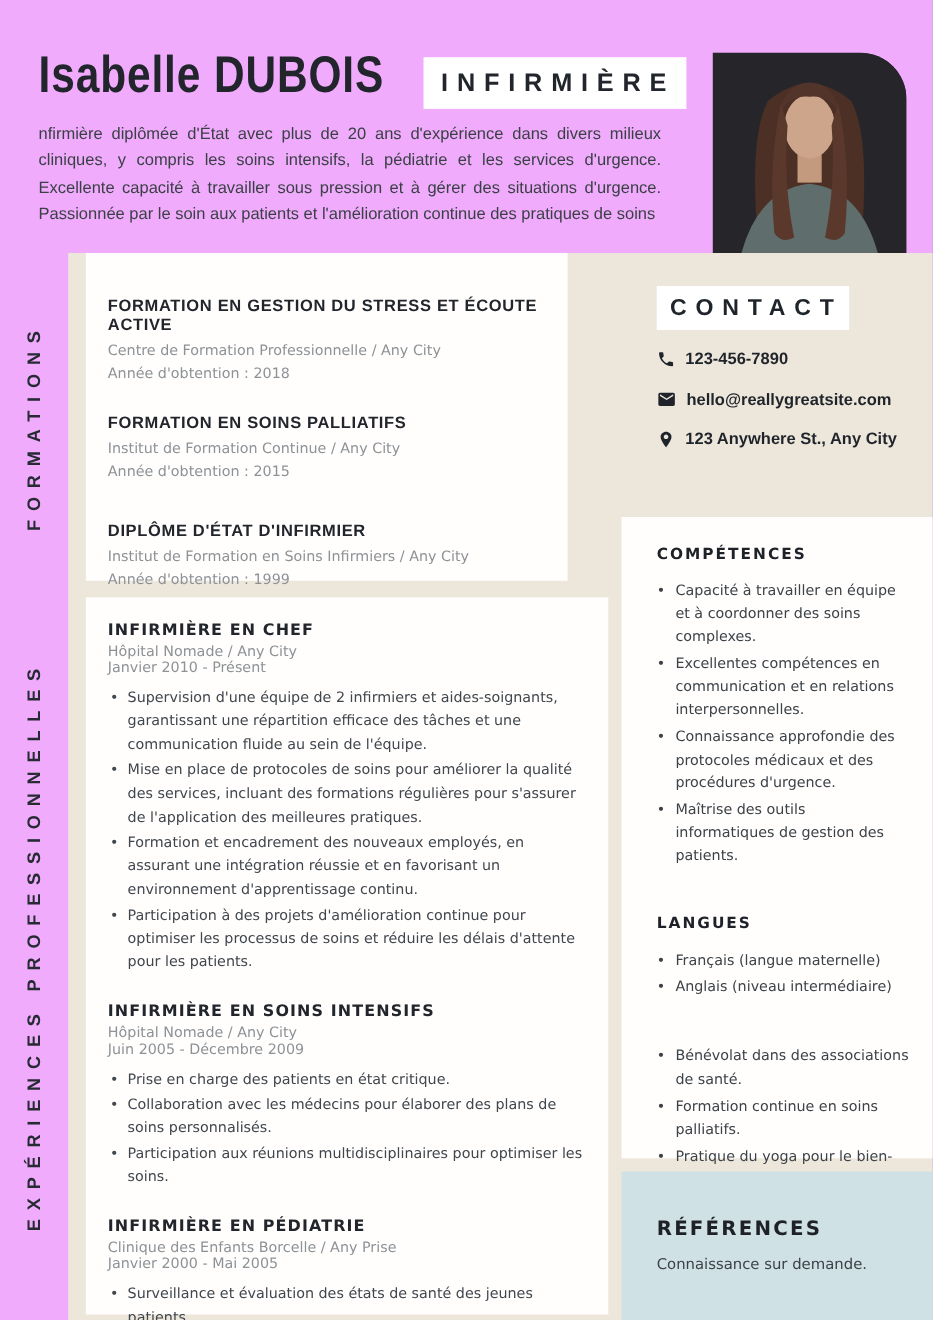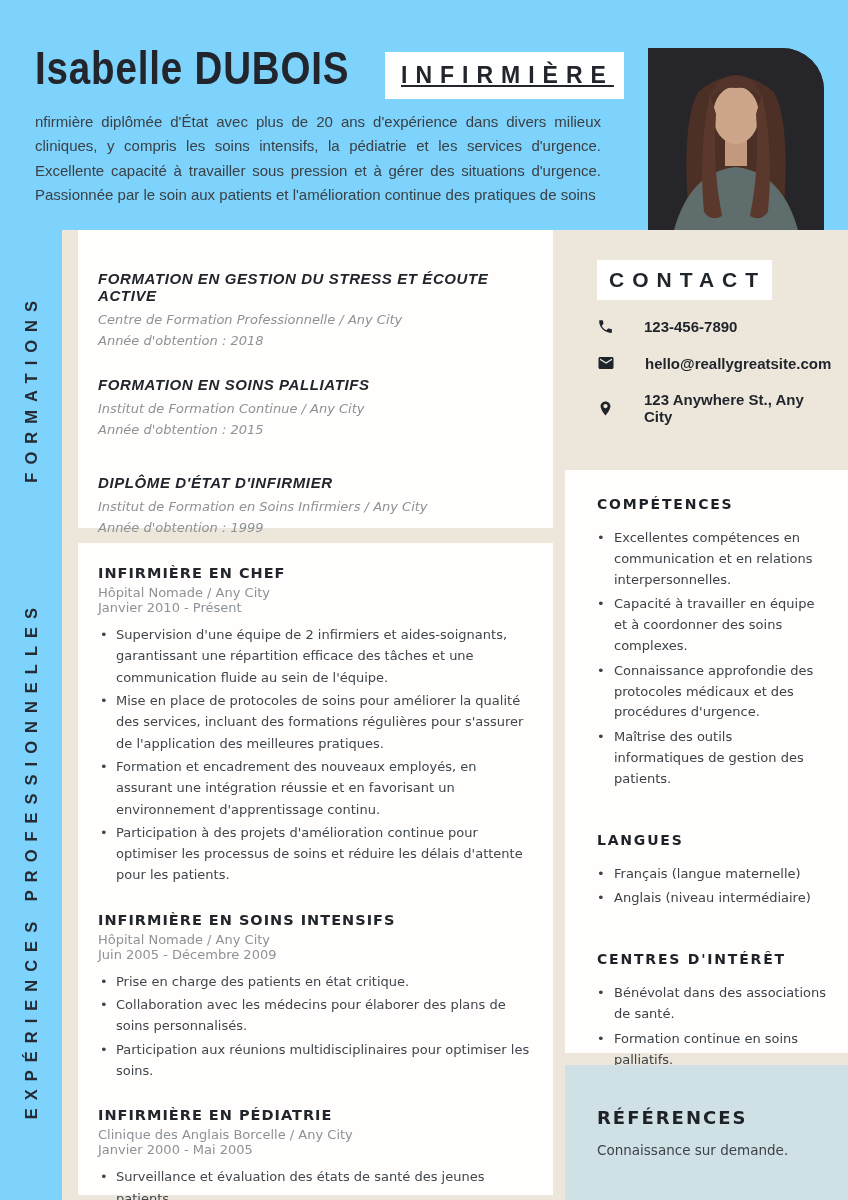--- a/index.html
+++ b/index.html
@@ -1,36 +1,36 @@
 <!DOCTYPE html>
 <html><head>
 <meta charset="utf-8">
 <style>
   html,body{margin:0;padding:0;background:#9fb6bc;}
-  .page{position:relative;width:848px;height:1200px;margin:0 auto;background:#7dd3fc;
+  .page{position:relative;width:848px;height:1200px;margin:0 auto;background:#f0abfc;
         font-family:"DejaVu Sans",sans-serif;color:#23272e;overflow:hidden;}
 
   
   .name{position:absolute;left:35px;top:40px;margin:0;font-family:"Liberation Sans",sans-serif;
         font-size:47px;font-weight:bold;color:#22262c;letter-spacing:1px;white-space:nowrap;
         transform:scaleX(.82);transform-origin:left center;}
   .role-chip{position:absolute;left:385px;top:52px;background:#ffffff;color:#22262c;
         font-family:"Liberation Sans",sans-serif;font-weight:bold;font-size:23px;
-        letter-spacing:8px;padding:10px 10px 10px 16px;white-space:nowrap;text-decoration:underline;}
+        letter-spacing:8px;padding:10px 10px 10px 16px;white-space:nowrap;}
   .intro{position:absolute;left:35px;top:110px;width:566px;margin:0;font-size:15px;
         line-height:1.63;text-align:justify;color:#3b4046;font-family:"Liberation Sans",sans-serif;}
 
   
   .photo{position:absolute;left:648px;top:48px;width:176px;height:182px;background:#26262a;
         border-top-right-radius:42px;overflow:hidden;}
 
   
   .content-beige{position:absolute;left:62px;top:230px;right:0;bottom:0;background:#ede6db;}
   .panel{position:absolute;background:#fffefc;}
-  .panel-formations{left:78px;top:230px;width:475px;height:298px;padding:40px 22px 0 20px;box-sizing:border-box;font-style:italic;}
+  .panel-formations{left:78px;top:230px;width:438px;height:298px;padding:40px 22px 0 20px;box-sizing:border-box;}
   .panel-exp{left:78px;top:543px;width:475px;height:652px;padding:22px 22px 0 20px;box-sizing:border-box;}
   .right-white{left:565px;top:470px;width:283px;height:583px;padding:26px 22px 0 32px;box-sizing:border-box;}
   .ref-box{position:absolute;left:565px;top:1065px;width:283px;height:135px;background:#cfe1e5;
         padding:42px 22px 0 32px;box-sizing:border-box;}
 
   
   .v-wrap{position:absolute;left:0;width:62px;display:flex;align-items:center;justify-content:center;}
   .v-wrap span{writing-mode:vertical-rl;transform:rotate(180deg);white-space:nowrap;
         font-weight:bold;font-size:16.5px;letter-spacing:8px;color:#262b33;
         font-family:"Liberation Sans",sans-serif;}
@@ -51,21 +51,21 @@
   ul.bullets li{position:relative;padding-left:18px;font-size:13px;line-height:1.64;
         color:#40464d;margin-bottom:2px;}
   ul.bullets li::before{content:"•";position:absolute;left:2px;top:0;color:#40464d;}
 
   
   .contact-block{position:absolute;left:565px;top:230px;width:283px;height:240px;
         padding:30px 16px 0 32px;box-sizing:border-box;}
   .contact-chip{display:inline-block;background:#ffffff;color:#1f242b;font-weight:bold;
         font-size:21px;letter-spacing:8px;padding:8px 6px 8px 12px;
         font-family:"Liberation Sans",sans-serif;margin-bottom:18px;white-space:nowrap;}
-  .c-item{display:flex;align-items:center;gap:30px;margin-bottom:19px;}
+  .c-item{display:flex;align-items:center;gap:9px;margin-bottom:19px;}
   .c-item svg{flex:0 0 auto;}
   .c-text{font-family:"Liberation Sans",sans-serif;font-weight:bold;font-size:15px;color:#1f242b;}
 
   .sec{margin-bottom:42px;}
   .sec-title{font-weight:bold;font-size:14px;letter-spacing:1.8px;color:#1e2228;margin-bottom:16px;
         font-family:"DejaVu Sans",sans-serif;}
   ul.rbullets{list-style:none;margin:0;padding:0;}
   ul.rbullets li{position:relative;padding-left:17px;font-size:13px;line-height:1.6;
         color:#3c4248;margin-bottom:4px;}
   ul.rbullets li::before{content:"•";position:absolute;left:0;top:0;color:#3c4248;}
@@ -147,21 +147,21 @@
       <ul class="bullets">
         <li>Prise en charge des patients en état critique.</li>
         <li>Collaboration avec les médecins pour élaborer des plans de soins personnalisés.</li>
         <li>Participation aux réunions multidisciplinaires pour optimiser les soins.</li>
       </ul>
     </div>
 
     <div class="job">
       <div class="job-title">INFIRMIÈRE EN PÉDIATRIE</div>
       <div class="job-meta">
-        <span>Clinique des Anglais Borcelle / Any City</span>
+        <span>Clinique des Enfants Borcelle / Any Prise</span>
         <span>Janvier 2000 - Mai 2005</span>
       </div>
       <ul class="bullets">
         <li>Surveillance et évaluation des états de santé des jeunes patients.</li>
 
       </ul>
     </div>
   </div>
 
   <div class="contact-block">
@@ -183,35 +183,34 @@
         <path d="M12 2C8.13 2 5 5.13 5 8.5c0 5.25 7 13.5 7 13.5s7-8.25 7-13.5C19 5.13 15.87 2 12 2zm0 9.5c-1.66 0-3-1.34-3-3s1.34-3 3-3 3 1.34 3 3-1.34 3-3 3z"></path>
       </svg>
       <span class="c-text">123 Anywhere St., Any City</span>
     </div>
   </div>
 
   <div class="panel right-white">
     <div class="sec">
       <div class="sec-title">COMPÉTENCES</div>
       <ul class="rbullets">
+        <li>Capacité à travailler en équipe et à coordonner des soins complexes.</li>
         <li>Excellentes compétences en communication et en relations interpersonnelles.</li>
-        <li>Capacité à travailler en équipe et à coordonner des soins complexes.</li>
         <li>Connaissance approfondie des protocoles médicaux et des procédures d'urgence.</li>
         <li>Maîtrise des outils informatiques de gestion des patients.</li>
       </ul>
     </div>
     <div class="sec">
       <div class="sec-title">LANGUES</div>
       <ul class="rbullets">
         <li>Français (langue maternelle)</li>
         <li>Anglais (niveau intermédiaire)</li>
       </ul>
     </div>
     <div class="sec">
-      <div class="sec-title">CENTRES D'INTÉRÊT</div>
       <ul class="rbullets">
         <li>Bénévolat dans des associations de santé.</li>
         <li>Formation continue en soins palliatifs.</li>
         <li>Pratique du yoga pour le bien-être mental et physique.</li>
       </ul>
     </div>
   </div>
 
   <div class="ref-box">
     <div class="ref-title">RÉFÉRENCES</div>

